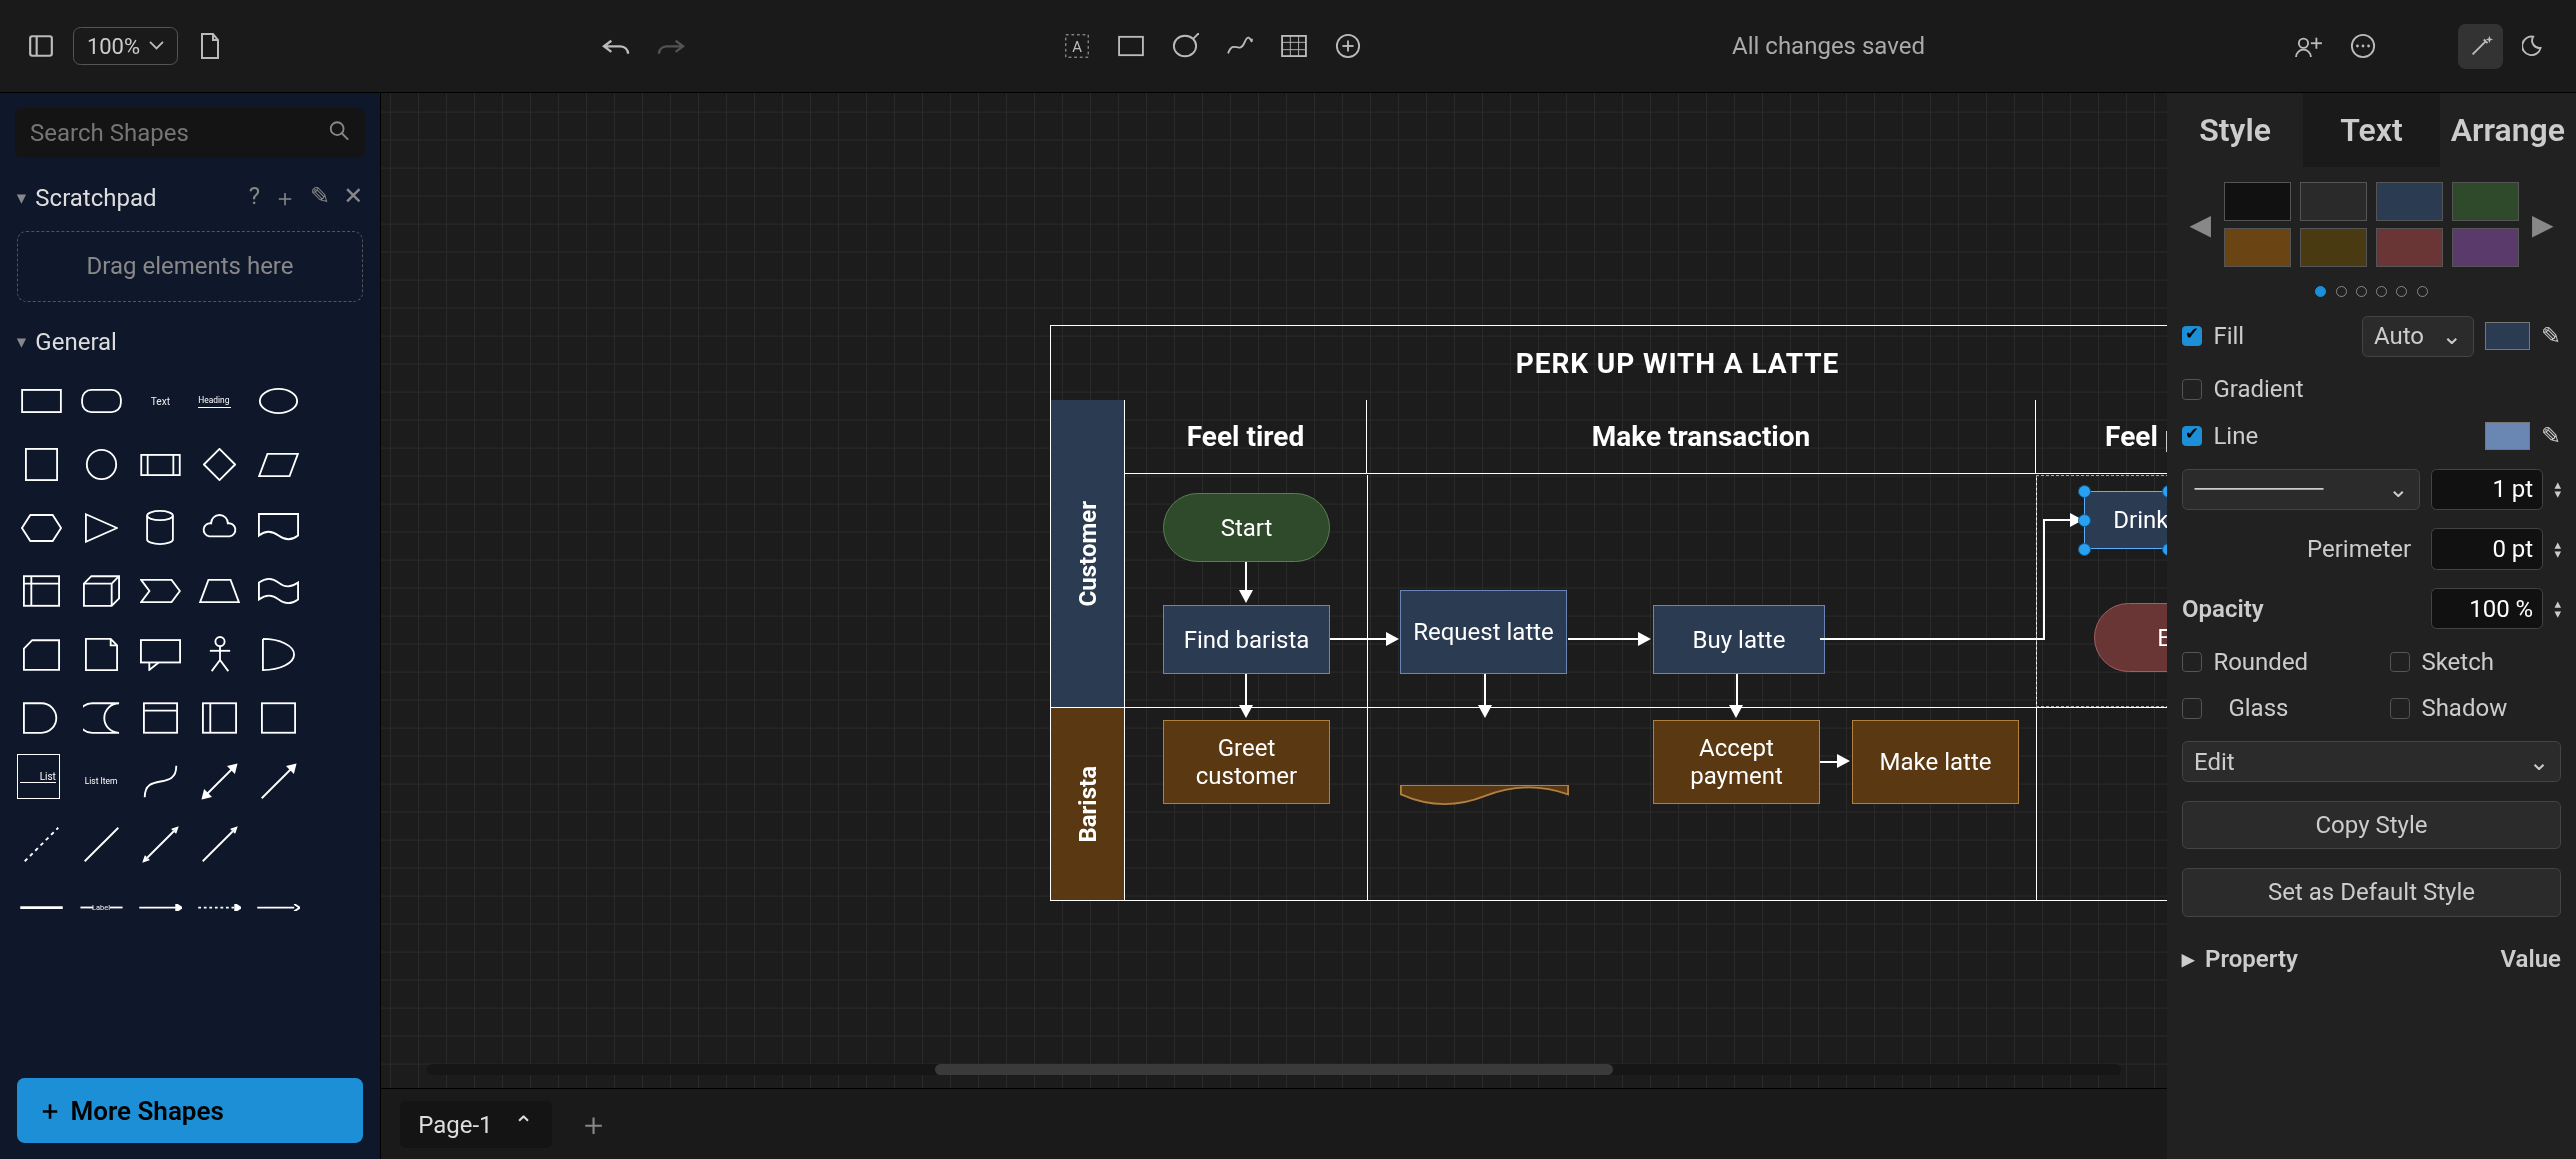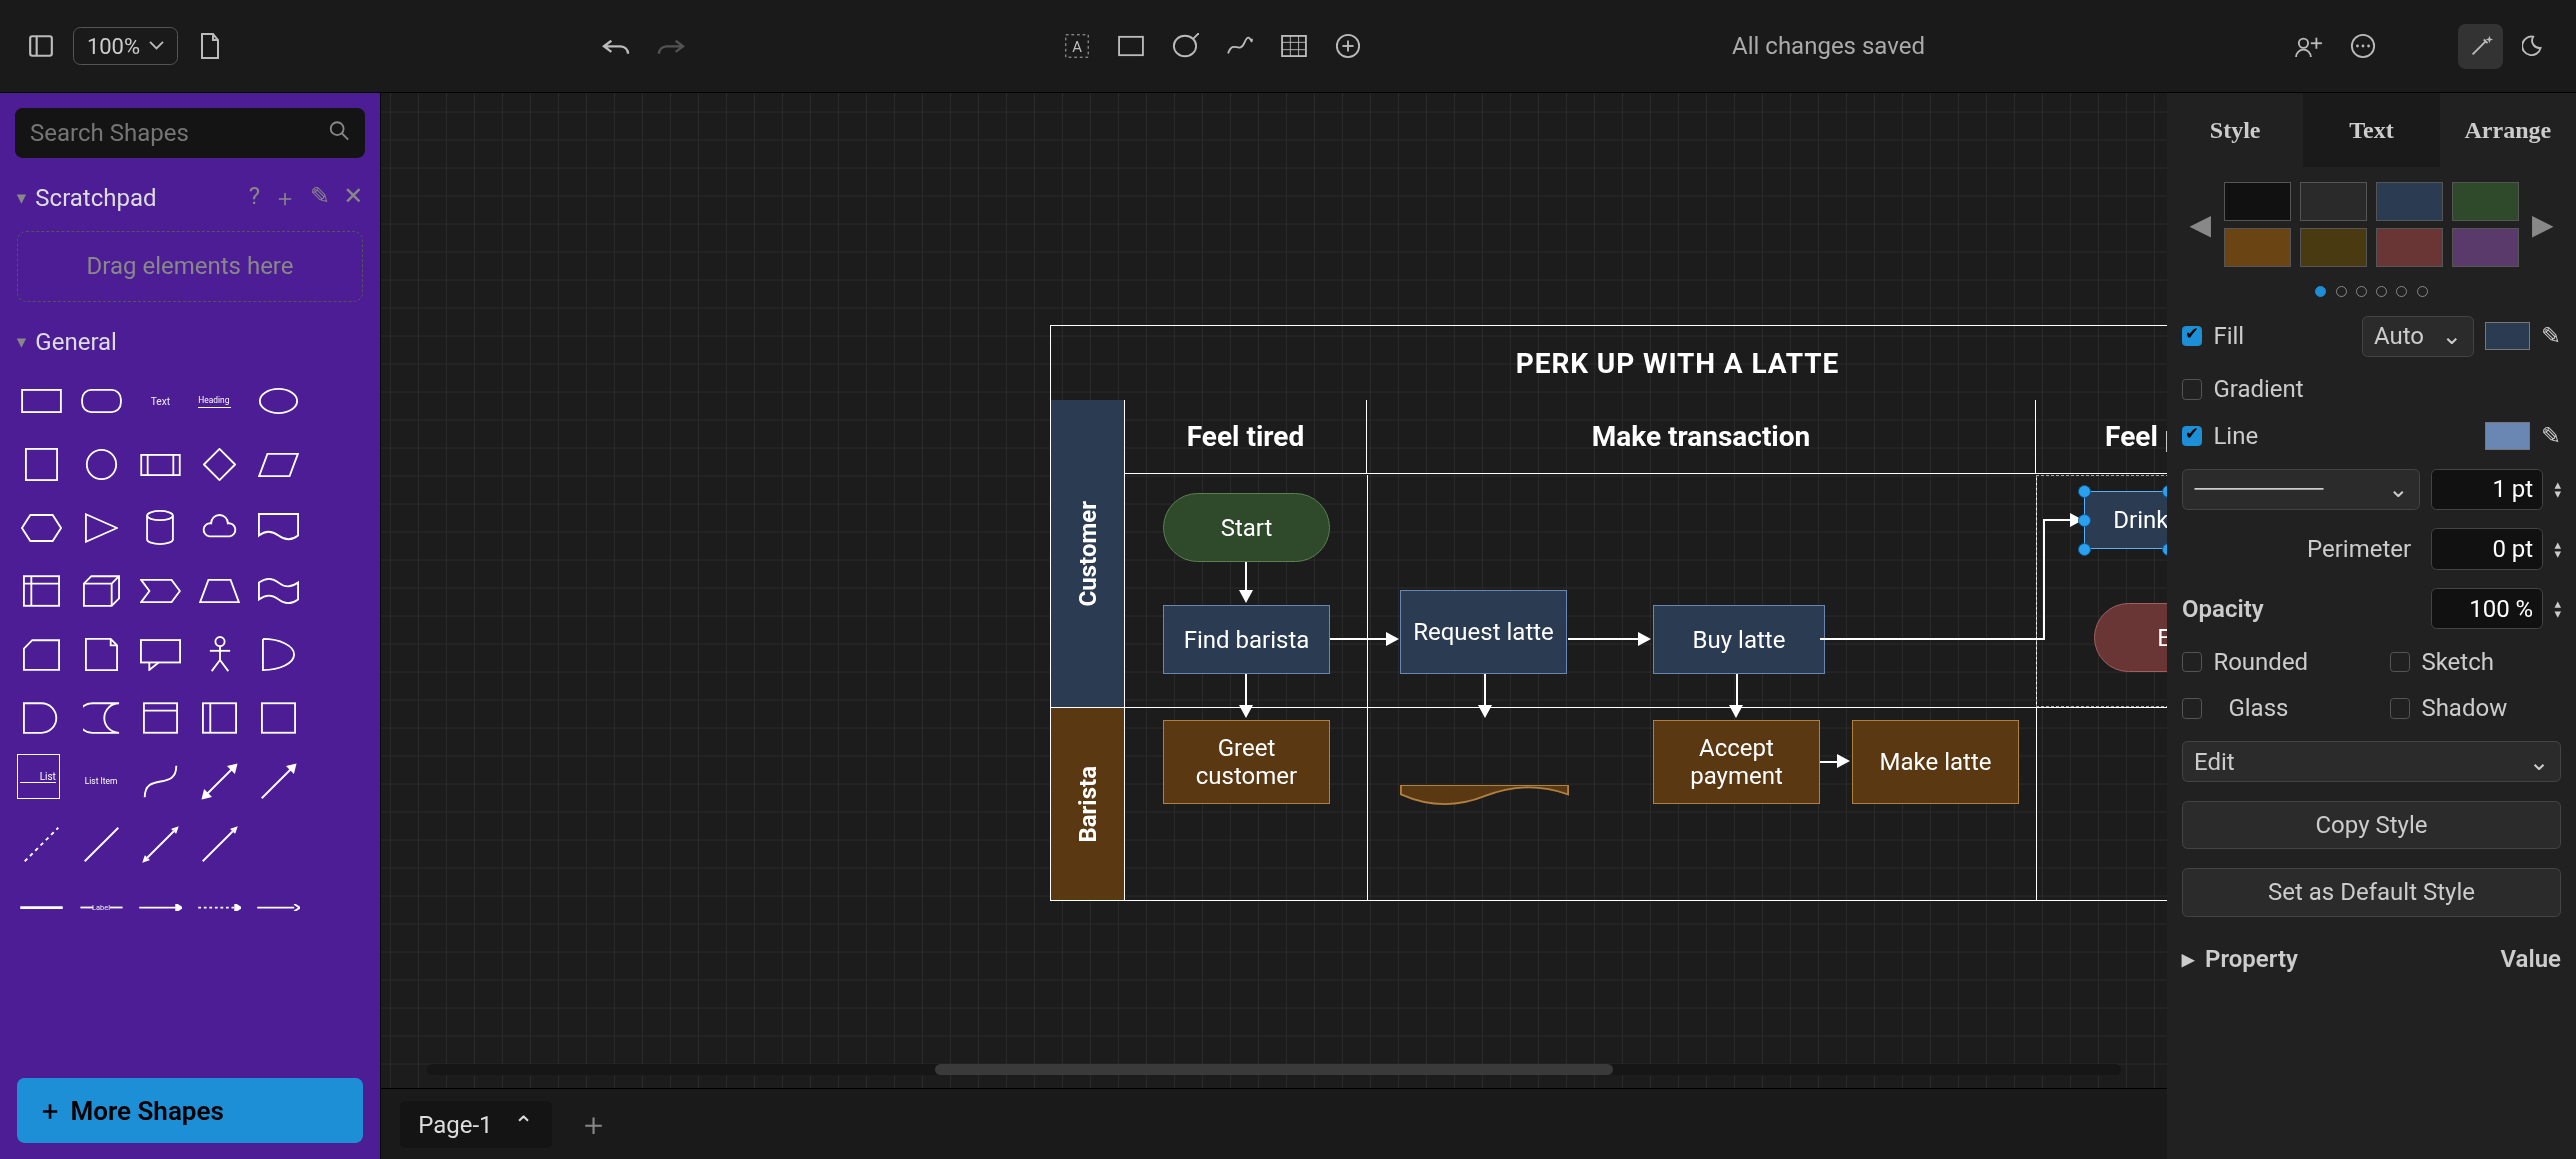--- a/index.html
+++ b/index.html
@@ -9,21 +9,21 @@
 .topbar { height: 93px; background: #1a1a1a; display: flex; align-items: center; padding: 0 18.6px; gap: 16.7px; border-bottom: 1.9px solid #000; }
 .tb-btn { width: 45px; height: 45px; border-radius: 7.4px; display: flex; align-items: center; justify-content: center; cursor: pointer; color: #bbb; }
 .tb-btn.active { background: #333; }
 .zoom-select { background: #1a1a1a; border: 1.9px solid #555; border-radius: 7.4px; padding: 5.6px 13px; color: #ccc; display: flex; align-items: center; gap: 9.3px; font-size: 22px; }
 .tb-group { display: flex; align-items: center; gap: 9.3px; }
 .tb-spacer { flex: 1; }
 .status-text { color: #aaa; font-size: 24px; }
 
 
 .main { display: flex; height: calc(100% - 93px); }
-.left-panel { width: 381px; background: #4c1d95; display: flex; flex-direction: column; border-right: 1.9px solid #000; }
+.left-panel { width: 381px; background: #0f172a; display: flex; flex-direction: column; border-right: 1.9px solid #000; }
 .canvas-area { flex: 1; background: #1c1c1c; position: relative; overflow: hidden; }
 .right-panel { width: 409px; background: #212121; display: flex; flex-direction: column; }
 
 
 .search-row { padding: 15px; }
 .search-input { width: 100%; background: #141414; border: none; border-radius: 7.4px; padding: 11px 15px; color: #ccc; font-size: 24px; }
 .search-wrap { position: relative; }
 .search-icon-pos { position: absolute; right: 15px; top: 50%; transform: translateY(-50%); color: #888; }
 .section-hdr { display: flex; align-items: center; padding: 9.3px 16.7px; gap: 9.3px; font-size: 24px; color: #ddd; }
 .section-hdr .chev { color: #888; font-size: 18.6px; }
@@ -71,21 +71,21 @@
 
 .sel-handle { position:absolute; width:13px; height:13px; background:#2aa0f0; border:1.9px solid #105a8c; border-radius:50%; }
 
 
 .page-tabs { height: 72px; background:#1a1a1a; display:flex; align-items:center; padding:0 18.6px; gap:18.6px; border-top:1.9px solid #000; }
 .page-tab { background:#141414; padding:9.3px 18.6px; border-radius:5.6px; color:#ddd; font-size:24px; display:flex; align-items:flex-end; gap:21px; }
 .canvas-col { display:flex; flex-direction:column; flex:1; }
 
 
 .rp-tabs { display:flex; height:74px; }
-.rp-tab { flex:1; display:flex; align-items:center; justify-content:center; color:#ccc; font-size:24px; font-weight:600; cursor:pointer;font-family:Liberation Serif, serif; }
+.rp-tab { flex:1; display:flex; align-items:center; justify-content:center; color:#ccc; font-size:32px; font-weight:600; cursor:pointer; }
 .rp-tab.active { background:#1a1a1a; }
 .rp-body { padding: 15px; display:flex; flex-direction:column; gap:18.6px; font-size:24px; color:#ccc; }
 .swatch-row { display:flex; gap:9.3px; justify-content:center; }
 .swatch { width:67px; height:39px; border:1.9px solid #555; }
 .swatch-nav { display:flex; align-items:center; justify-content:space-between; }
 .swatch-nav .arrow-btn { color:#888; font-size:28px; padding:0 7.4px; cursor:pointer; }
 .dots { display:flex; gap:9.3px; justify-content:center; }
 .dot { width:11px; height:11px; border:1.9px solid #888; border-radius:50%; }
 .dot.on { background:#1d8fd6; border-color:#1d8fd6; }
 .prop-row { display:flex; align-items:center; gap:11px; }

